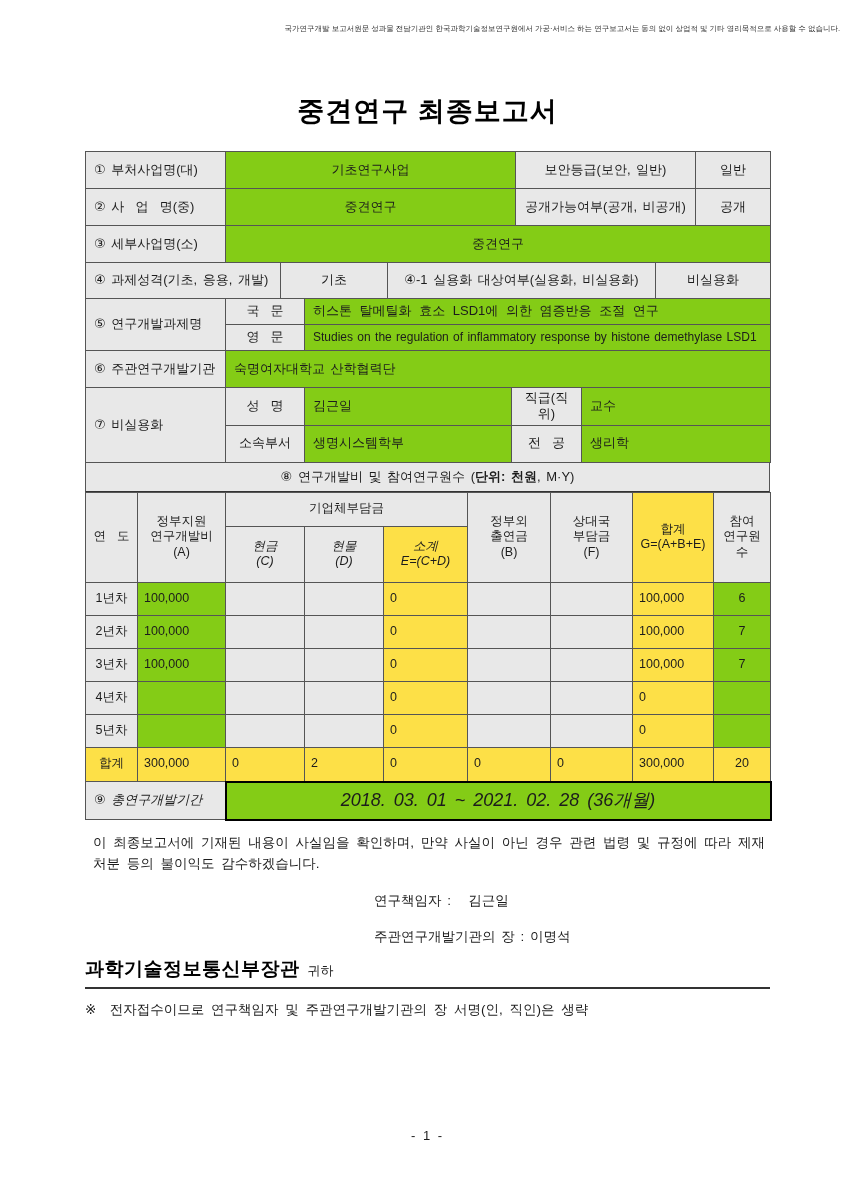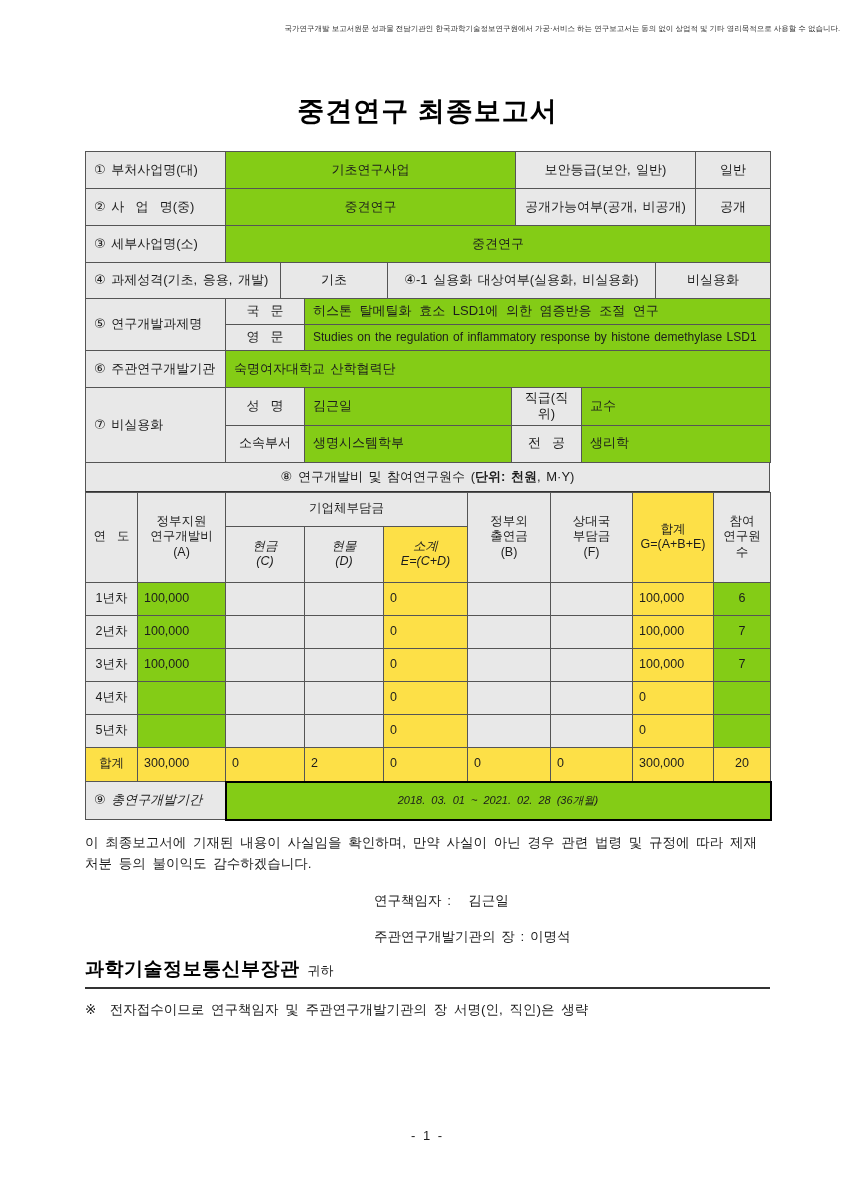--- a/index.html
+++ b/index.html
@@ -50,26 +50,26 @@
   }
   .band b { font-weight:bold; }
   .budget td { font-size:12.5px; }
   .budget .hd { text-align:center; line-height:1.22; }
   .budget tr.span td { height:34px; }
   .budget tr.sub td { height:56px;font-style:italic; }
   .budget tr.data td { height:33px; }
   .budget tr.total td { height:34px; }
   .thickbox {
     border:2px solid #000 !important;
-    text-align:center; font-size:11px; word-spacing:3px;
+    text-align:center; font-size:18px; word-spacing:3px;
   }
   .declaration {
     margin-top:11px; width:685px;
     font-size:13.5px; line-height:1.57;
-    white-space:pre-line; word-spacing:3px; text-align:left;
+    white-space:pre-line; word-spacing:3px; text-align:left;margin-left:8px;
   }
   .sig { font-size:13.5px; white-space:pre; word-spacing:2px; }
   .date-line { margin-top:28px; margin-left:300px; }
   .pi-line   { margin-top:18px; margin-left:289px; }
   .head-line { margin-top:18px; margin-left:289px; }
   .minister-line {
     margin-top:10px; padding-bottom:5px;
     border-bottom:2px solid #333;
     display:flex; align-items:baseline; gap:8px;
   }

